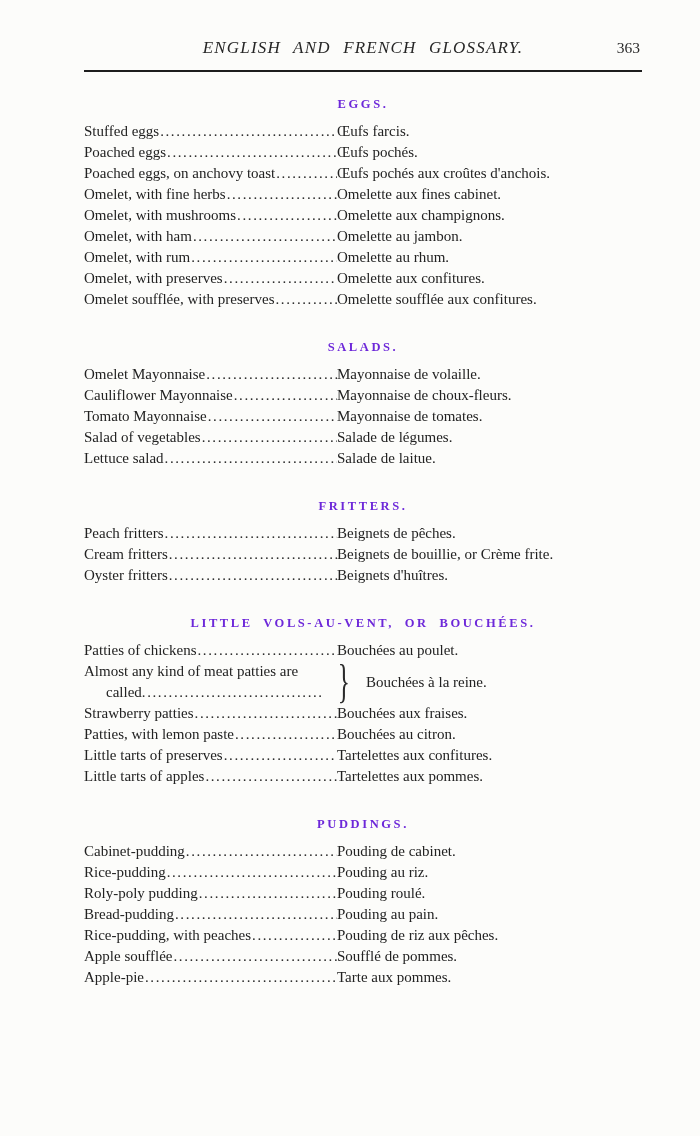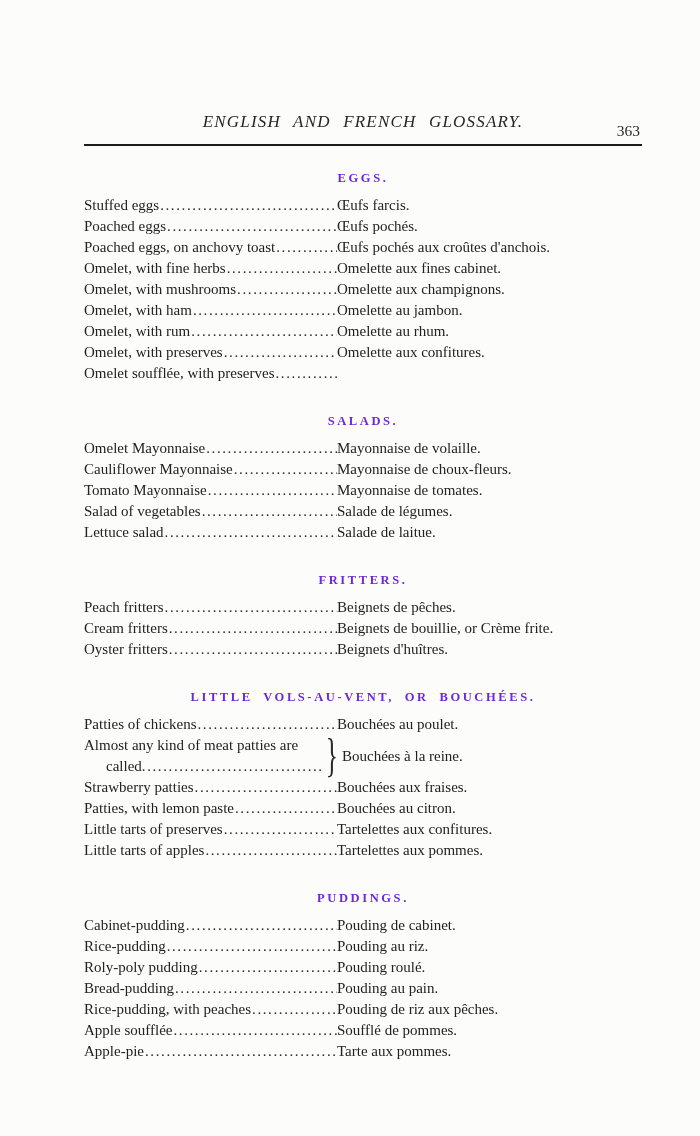--- a/index.html
+++ b/index.html
@@ -9,35 +9,35 @@
     width:700px; height:1136px;
     margin:0 auto;
     background:#fcfcfa;
     color:#232323;
     overflow:hidden;
   }
   .content {
     position:absolute; left:84px; top:0; width:558px;
   }
   header.running-head {
-    margin-top:112px;
+    margin-top:38px;
     position:relative;
     text-align:center;
     height:20px;
   }
   .running-title {
     font-style:italic;
     font-size:17px;
     letter-spacing:1.2px;
     word-spacing:7px;
     color:#262626;
     white-space:nowrap;
   }
   .page-number {
-    position:absolute; right:2px; top:10px;
+    position:absolute; right:2px; top:1px;
     font-size:15.5px;
     font-style:normal;
     color:#2a2a2a;
   }
   .rule {
     margin-top:12px;
     height:2px;
     background:#1d1d1d;
   }
   section.glossary-section h2 {
@@ -74,20 +74,21 @@
   }
   .fr { flex:none; }
   
   .brace-row {
     display:flex;
     align-items:center;
     line-height:21px;
     font-size:15px;
     white-space:nowrap;
     color:#222;
+    gap:12px;
   }
   .brace-row .en2 { width:238px; flex:none; overflow:hidden; }
   .brace-row .en2 .l1 { line-height:21px; }
   .brace-row .en2 .l2 { display:flex; align-items:center; padding-left:22px; line-height:21px; overflow:hidden; }
   .brace-glyph {
     flex:none;
     width:17px;
     font-size:46px;
     line-height:42px;
     font-weight:400;
@@ -165,20 +166,21 @@
               <span class="label">Omelet, with preserves</span>
               <span class="dots">........................................................................................................................</span>
             </span>
             <span class="fr">Omelette aux confitures.</span>
           </div>
           <div class="row">
             <span class="en">
               <span class="label">Omelet soufflée, with preserves</span>
               <span class="dots">........................................................................................................................</span>
             </span>
+            <span class="fr">Omelette soufflée aux confitures.</span>
           </div>
         </section>
         <section class="glossary-section">
           <h2>SALADS.</h2>
           <div class="row">
             <span class="en">
               <span class="label">Omelet Mayonnaise</span>
               <span class="dots">........................................................................................................................</span>
             </span>
             <span class="fr">Mayonnaise de volaille.</span>

